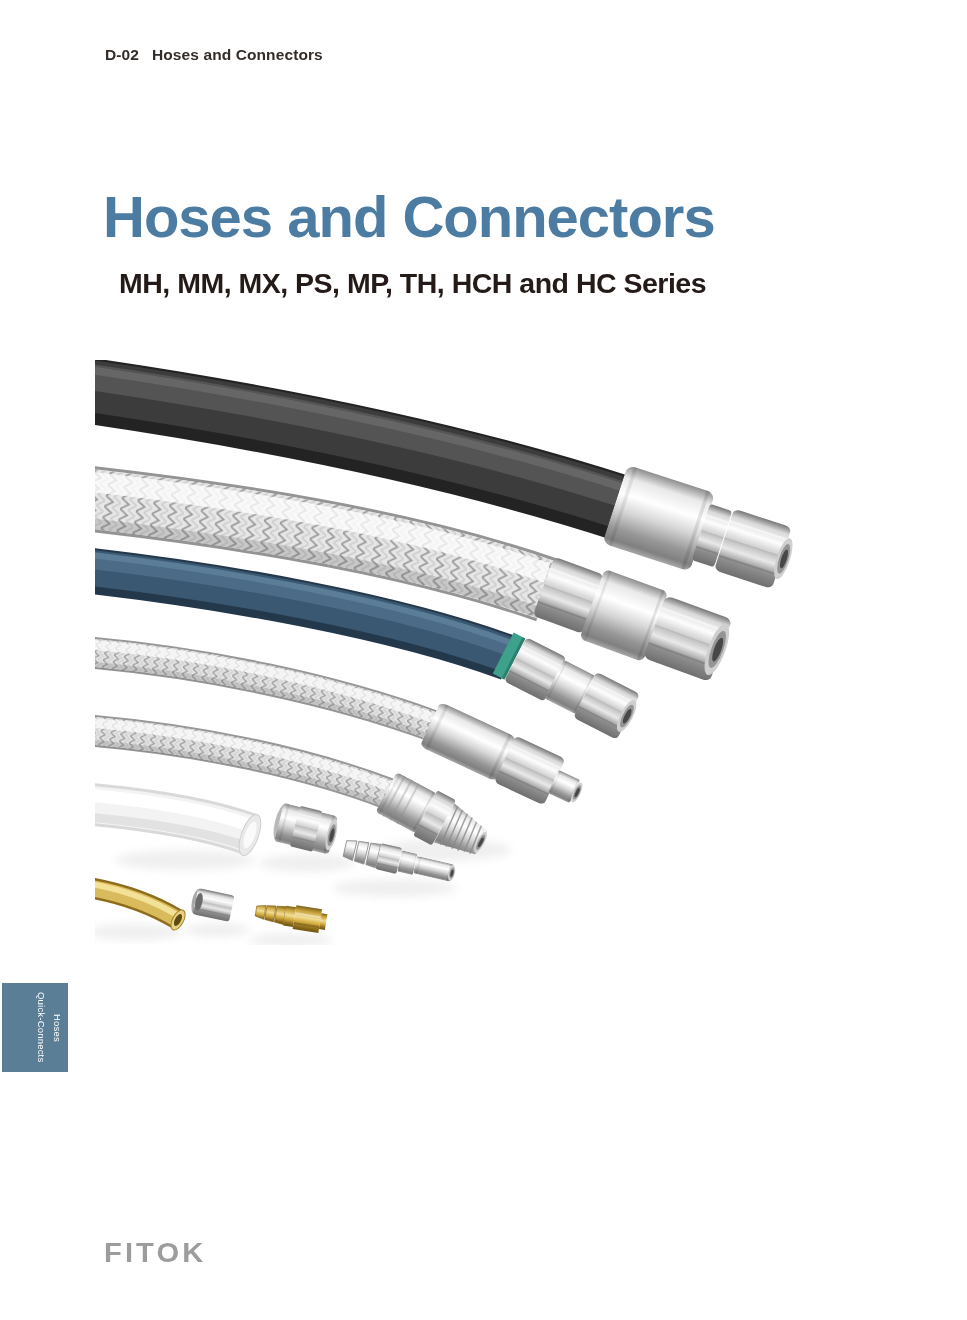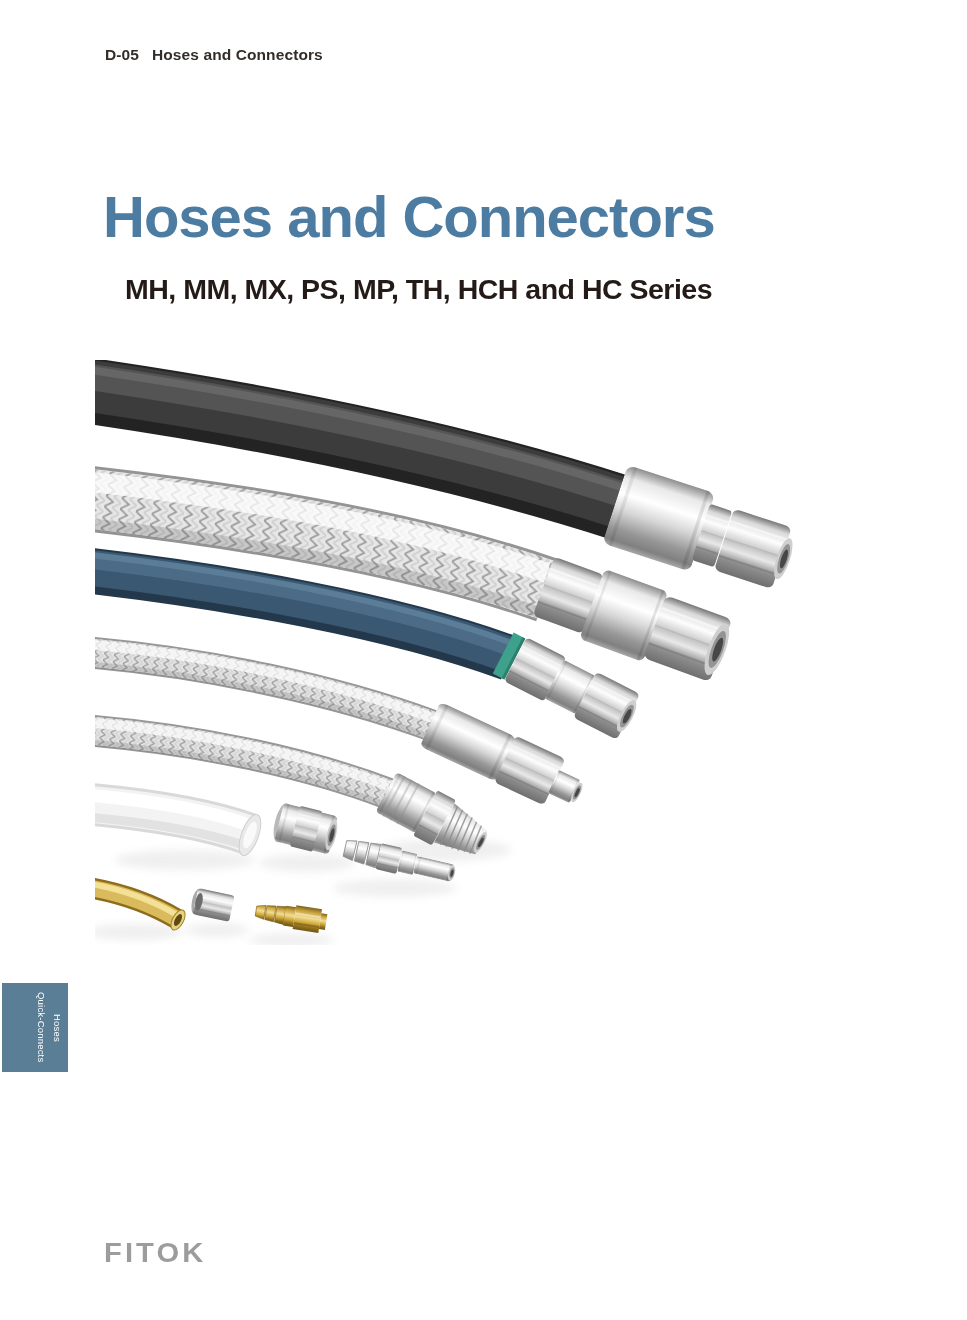--- a/index.html
+++ b/index.html
@@ -10,21 +10,21 @@
   .header{
     position:absolute;left:105px;top:47px;font-size:15.5px;line-height:1;
     font-weight:600;color:#332d2a;letter-spacing:.1px;white-space:nowrap;
   }
   .header .hdr-code{margin-right:13px;}
   .title{
     position:absolute;left:103px;top:188px;margin:0;font-size:58px;line-height:1;
     font-weight:700;letter-spacing:-1px;color:var(--title-blue,#4d7ca3);white-space:nowrap;
   }
   .subtitle{
-    position:absolute;left:108px;top:258px;margin:17px;font-size:28.5px;line-height:1;
+    position:absolute;left:108px;top:258px;margin:11px;font-size:28.5px;line-height:1;
     font-weight:700;letter-spacing:-.5px;color:var(--text-dark,#241b18);white-space:nowrap;
   }
   .photo{position:absolute;left:95px;top:360px;width:785px;height:585px;}
   .photo svg{display:block;}
   .side-tab{
     position:absolute;left:2px;top:983px;width:66px;height:89px;
     background:var(--tab-blue,#5b7e97);
   }
   .side-tab-text{
     writing-mode:vertical-rl;height:100%;width:100%;box-sizing:border-box;
@@ -37,21 +37,21 @@
     font-weight:700;letter-spacing:3px;color:var(--logo-gray,#9c9c9c);
     transform:scaleX(1.04);transform-origin:left center;white-space:nowrap;
   }
 </style>
 </head>
 <body>
 
 <div class="page">
 
   <div class="header">
-    <span class="hdr-code">D-05</span><span class="hdr-section">Hoses and Connectors</span>
+    <span class="hdr-code">D-02</span><span class="hdr-section">Hoses and Connectors</span>
   </div>
 
   <h1 class="title">Hoses and Connectors</h1>
   <h2 class="subtitle">MH, MM, MX, PS, MP, TH, HCH and HC Series</h2>
 
   <div class="photo">
     <svg viewBox="0 0 785 585" width="785" height="585" xmlns="http://www.w3.org/2000/svg">
       <defs>
         <linearGradient id="gMetal" x1="0" y1="0" x2="0" y2="1">
           <stop offset="0" stop-color="#8d8d8d"></stop>

